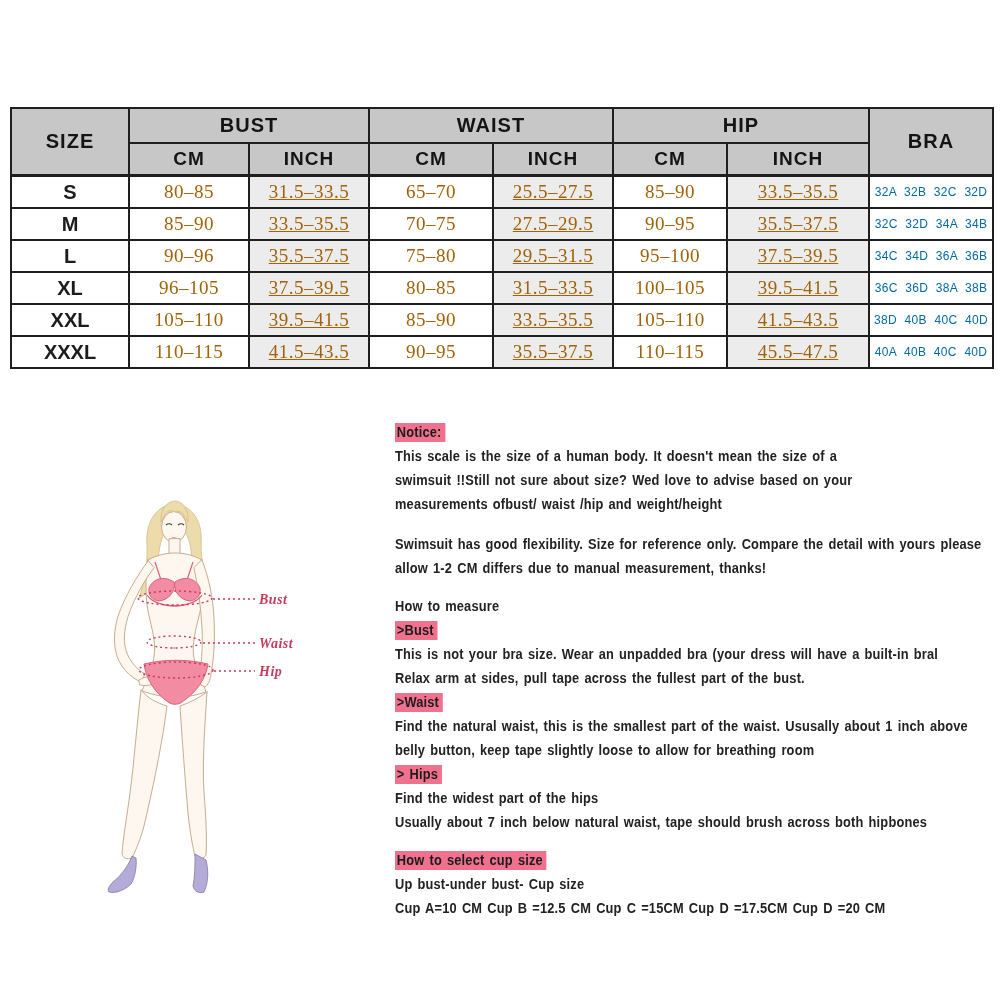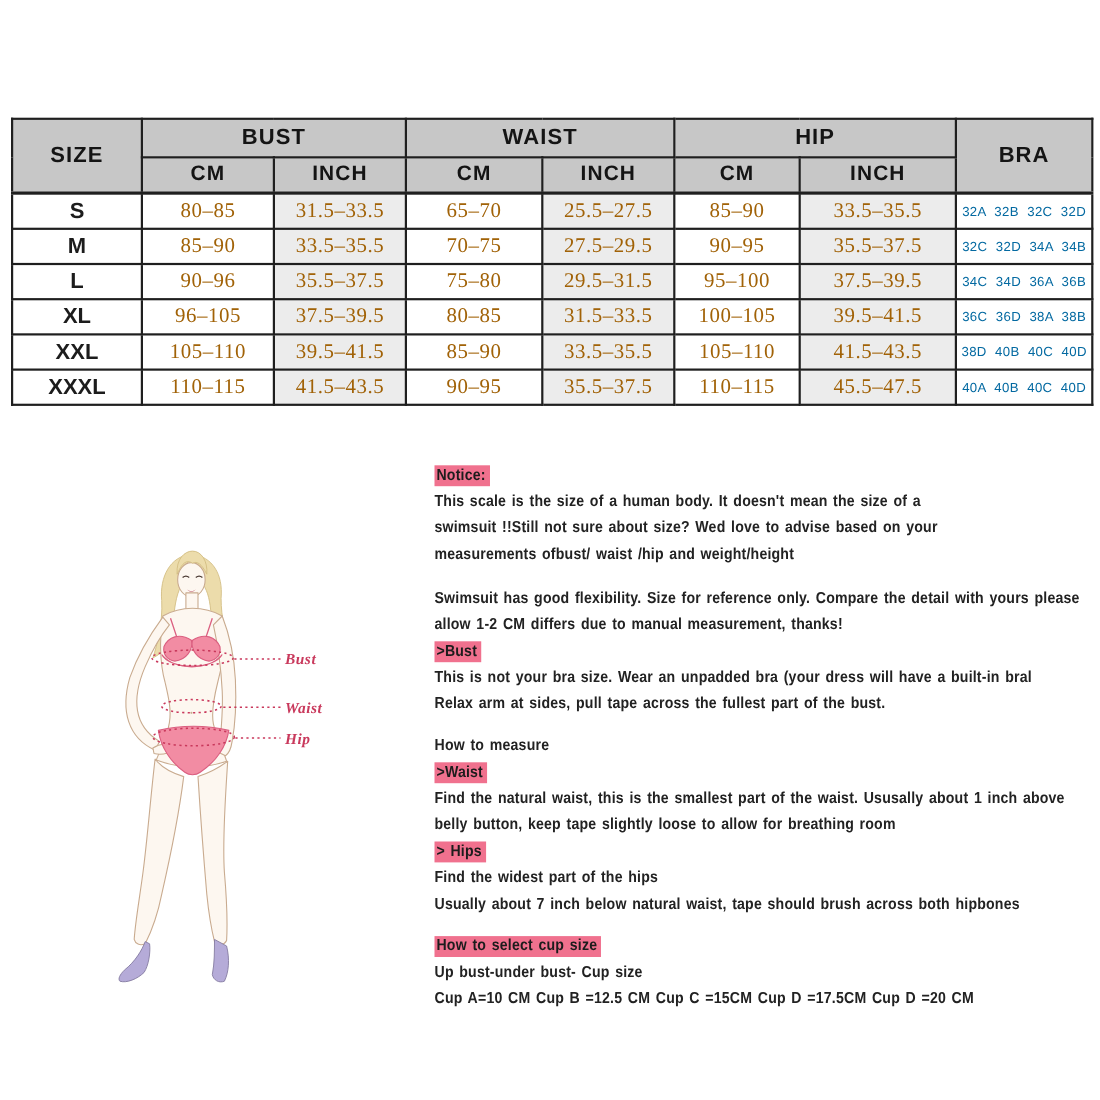--- a/index.html
+++ b/index.html
@@ -11,21 +11,21 @@
               table-layout:fixed;border:2px solid #1f1f1f;}
   #size-table th,#size-table td{border:2px solid #1f1f1f;text-align:center;vertical-align:middle;
               padding:0;overflow:hidden;white-space:nowrap;}
   #size-table thead th{background:#c7c7c7;font-weight:600;font-size:20px;letter-spacing:1px;color:#141414;}
   #size-table thead{border-bottom:3px solid #1f1f1f;}
   #size-table thead tr:nth-child(1) th{height:33px;}
   #size-table thead tr:nth-child(2) th{height:30px;font-size:19px;}
   #size-table tbody td{height:30px;background:#ffffff;}
   #size-table td.c-size{font-size:20px;font-weight:600;font-family:"Liberation Sans",sans-serif;}
   #size-table td.c-num{font-family:"Liberation Serif",serif;font-size:19px;color:#a16207;letter-spacing:.5px;}
-  #size-table td.shade{background:#ececec;}
+  #size-table td.shade{background:#ececec;text-decoration:underline;}
   #size-table td.c-bra{font-size:12px;font-weight:400;color:#0369a1;word-spacing:4px;letter-spacing:.3px;}
 
   
   #figure-wrap{position:absolute;left:85px;top:498px;width:225px;height:410px;}
   .sketch{stroke:#c9ab8f;stroke-width:1;fill:#fdf7f0;stroke-linejoin:round;stroke-linecap:round;}
   .hair{fill:#ecdcab;stroke:#d3bd82;stroke-width:.8;}
   .bikini{fill:#f28ca3;stroke:#db5f80;stroke-width:1;}
   .shoe{fill:#b5abd8;stroke:#837a9f;stroke-width:.8;}
   .dotline{fill:none;stroke:#c9395c;stroke-width:1.4;stroke-dasharray:2 3;}
   .measure-label{font-family:"Liberation Serif",serif;font-style:italic;font-weight:bold;
@@ -200,27 +200,27 @@
       <div class="section">
         <div class="line"><span class="hl">Notice:</span></div>
         <div class="line">This scale is the size of a human body. It doesn't mean the size of a</div>
         <div class="line">swimsuit !!Still not sure about size? Wed love to advise based on your</div>
         <div class="line">measurements ofbust/ waist /hip and weight/height</div>
       </div>
       <div class="section gap-lg">
         <div class="line">Swimsuit has good flexibility. Size for reference only. Compare the detail with yours please</div>
         <div class="line">allow 1-2 CM differs due to manual measurement, thanks!</div>
       </div>
+      <div class="section gap-md">
+        <div class="line"><span>How to measure</span></div>
+      </div>
       <div class="section">
         <div class="line"><span class="hl">&gt;Bust</span></div>
         <div class="line">This is not your bra size. Wear an unpadded bra (your dress will have a built-in bral</div>
         <div class="line">Relax arm at sides, pull tape across the fullest part of the bust.</div>
-      </div>
-      <div class="section gap-md">
-        <div class="line"><span>How to measure</span></div>
       </div>
       <div class="section">
         <div class="line"><span class="hl">&gt;Waist</span></div>
         <div class="line">Find the natural waist, this is the smallest part of the waist. Ususally about 1 inch above</div>
         <div class="line">belly button, keep tape slightly loose to allow for breathing room</div>
       </div>
       <div class="section">
         <div class="line"><span class="hl">&gt; Hips</span></div>
         <div class="line">Find the widest part of the hips</div>
         <div class="line">Usually about 7 inch below natural waist, tape should brush across both hipbones</div>

